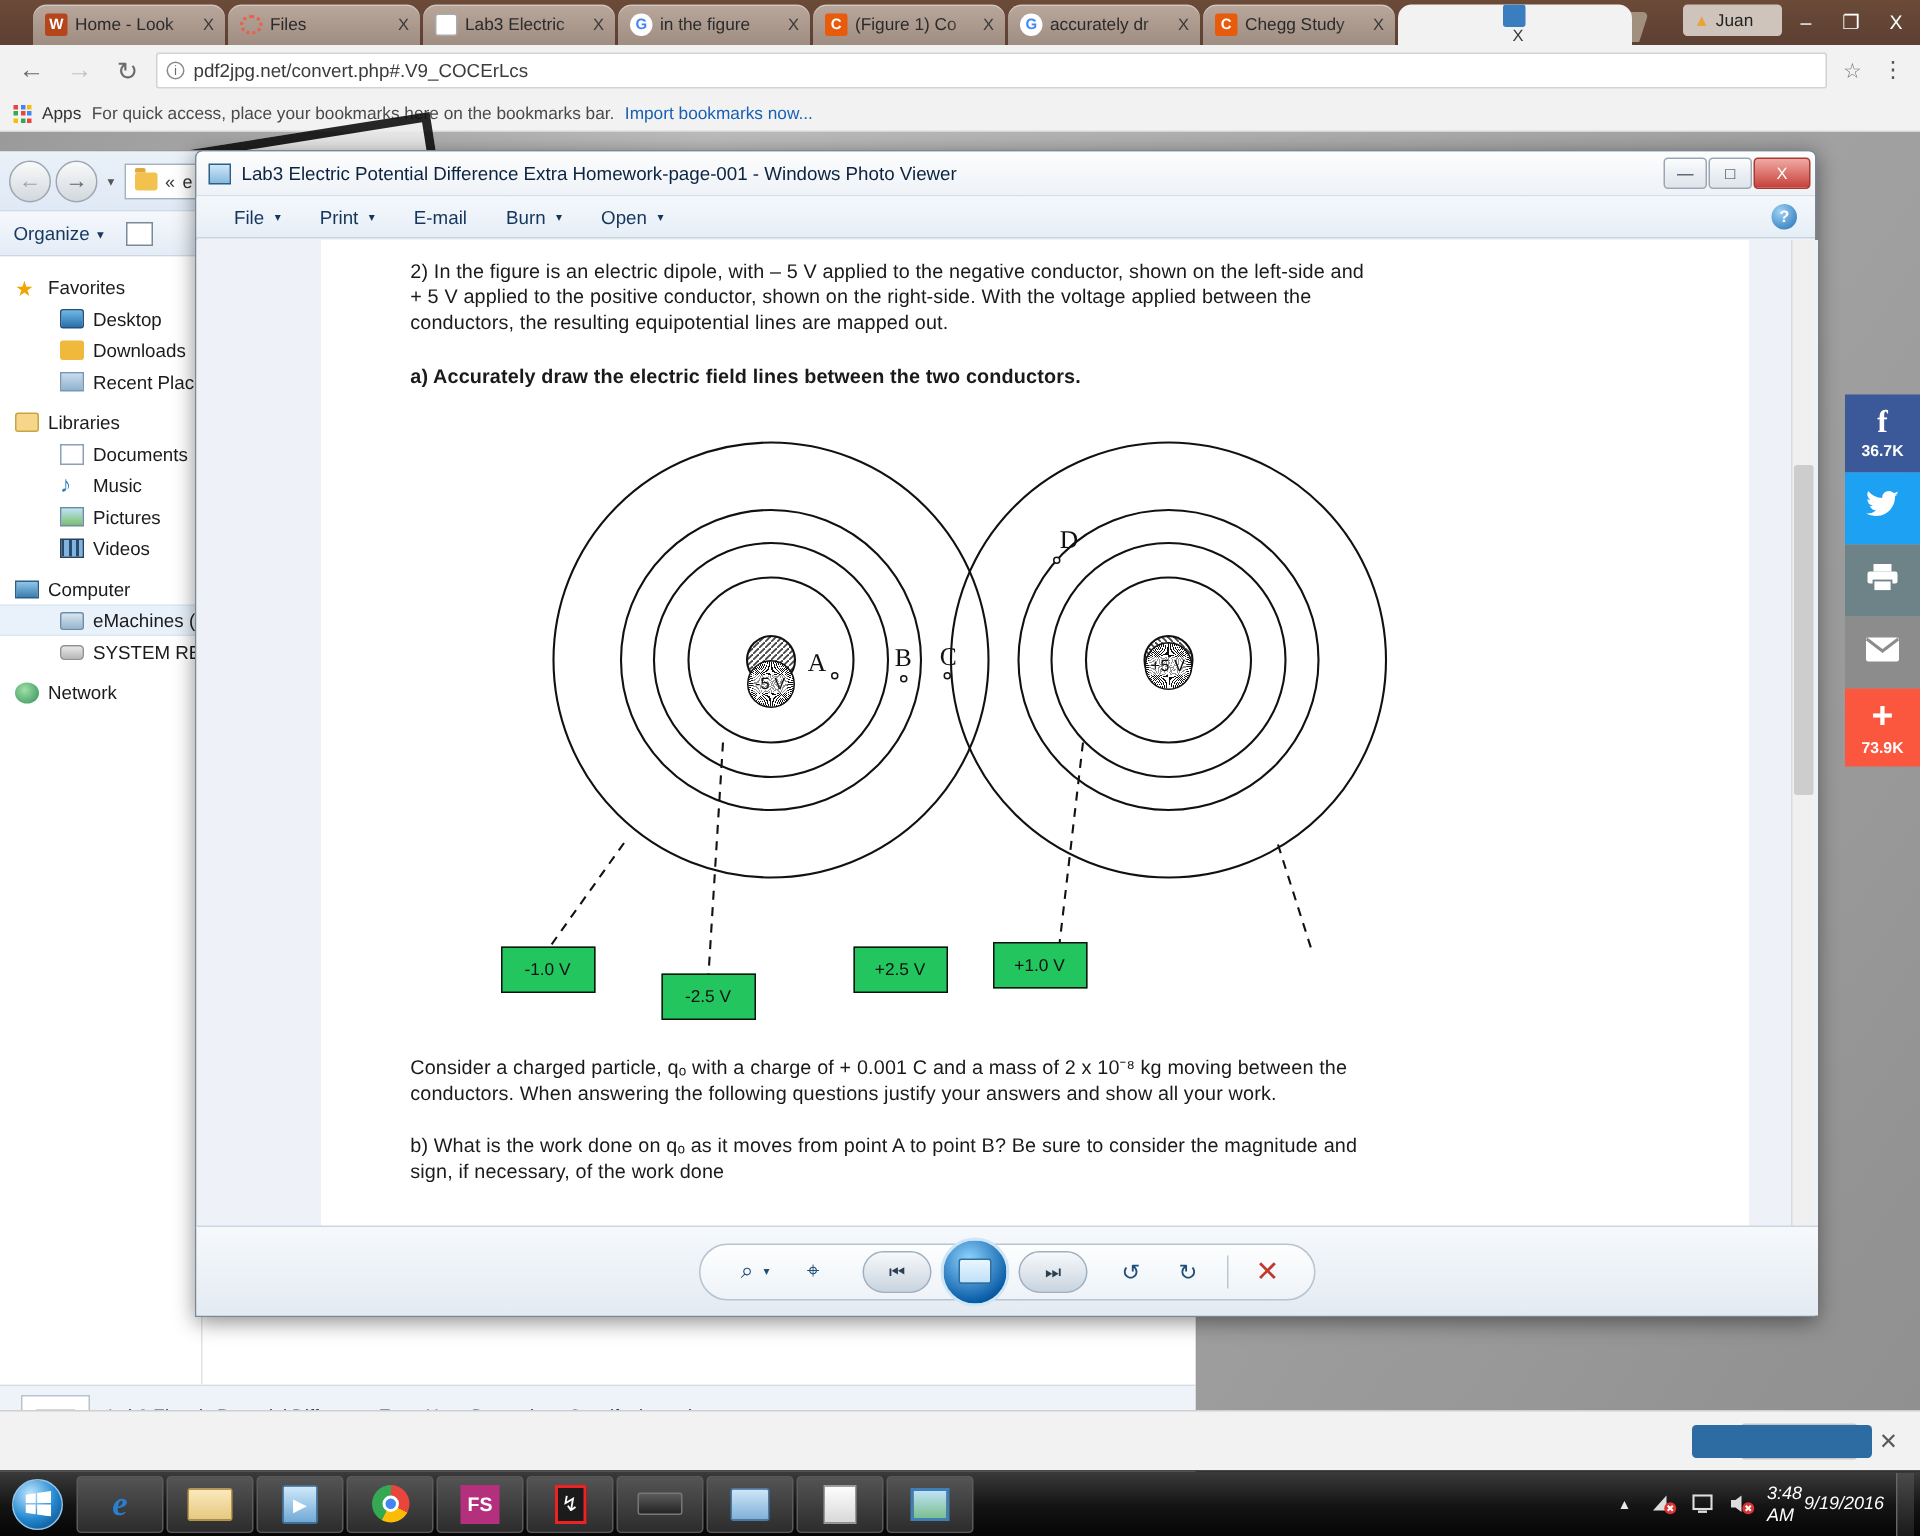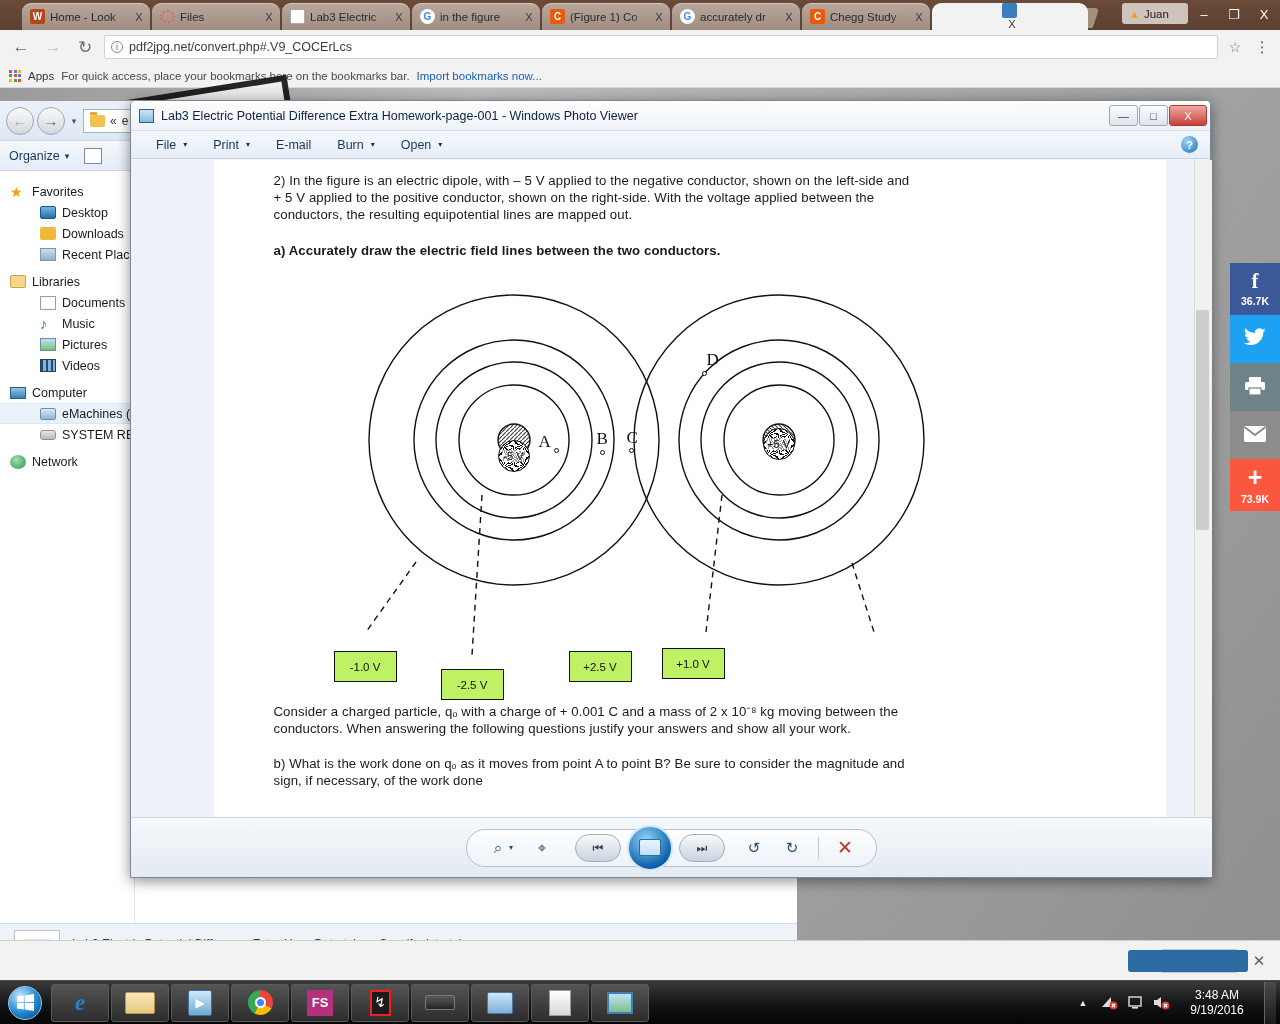--- a/index.html
+++ b/index.html
@@ -133,22 +133,22 @@
                  font-size:12px; color:#2c3e50; }
   #tb-play { width:46px;height:46px;border-radius:50%; background:radial-gradient(circle at 40% 30%,#8fd4ff,#0b5ea8 72%,#06365f);
              border:2px solid #cfe6f7; display:flex; align-items:center; justify-content:center; margin:0 2px; }
   #tb-play .scr { width:22px;height:17px;border-radius:2px;background:linear-gradient(#eaf6ff,#bfe0f7); border:1px solid #2f6f9f; }
   .tb-sep { width:1px; height:22px; background:#bcc7d3; margin:0 5px; }
   .tbi.close { color:#c0392b; font-size:19px; }
 
   
   .doc-p { position:absolute; font-size:13.2px; line-height:17.5px; color:#1a1a1a; letter-spacing:.1px; }
   .fig { position:absolute; }
-  .vbox { position:absolute; border:1.6px solid #111; background:#bef264; display:flex; align-items:center;
-          justify-content:center; font-size:11.5px; color:#111;margin-top:20px; }
+  .vbox { position:absolute; border:1.6px solid #111; background:#22c55e; display:flex; align-items:center;
+          justify-content:center; font-size:11.5px; color:#111; }
   .ptlabel { position:absolute; font-size:17px; color:#111; font-family:"Liberation Serif", serif; }
   .ptdot { position:absolute; width:5px;height:5px;border:1.3px solid #111;border-radius:50%;background:#fff; }
   .cond { position:absolute; border-radius:50%; background:
           repeating-conic-gradient(#111 0 2deg,#fff 2deg 5deg); border:1.5px solid #111;
           display:flex; align-items:center; justify-content:center; }
   .cond span { font-size:11px; color:#111; background:rgba(255,255,255,.55); padding:0 1px; }
 
   
   #social { position:absolute; right:0; top:263px; width:50px; }
   .soc { width:50px; display:flex; flex-direction:column; align-items:center; justify-content:center;
@@ -170,21 +170,21 @@
              background:linear-gradient(#3b3b3b,#131313 55%,#050505); border-top:1px solid #4a4a4a;
              display:flex; align-items:center; }
   #startorb { width:50px;height:42px; display:flex; align-items:center; justify-content:center; }
   #orb { width:34px;height:34px;border-radius:50%;
          background:radial-gradient(circle at 35% 28%,#bfe6ff,#2287d0 55%,#0a3f72);
          border:1px solid #8fc6ee; display:flex;align-items:center;justify-content:center; }
   .tbitem { width:58px;height:38px; margin:0 1px; border:1px solid #5a5a5a; border-radius:3px;
             background:linear-gradient(#545454,#2c2c2c); display:flex; align-items:center; justify-content:center; }
   #tray { margin-left:auto; display:flex; align-items:center; gap:8px; padding-right:4px; color:#e8e8e8; }
   #tray .tr { width:18px;height:18px;display:flex;align-items:center;justify-content:center;font-size:13px; }
-  #clock { display:flex; flex-direction:column; align-items:center; font-size:12px; color:#fff; line-height:15px; width:78px; }
+  #clock { display:flex; flex-direction:row; align-items:center; font-size:12px; color:#fff; line-height:15px; width:78px;font-style:italic; }
   #showdesk { width:12px;height:42px;background:linear-gradient(#4a4a4a,#1a1a1a);border-left:1px solid #666; }
 </style>
 </head>
 <body>
 
 <div id="chrome-window">
   <div id="tabstrip">
     <div class="tab" style="left:22px;width:128px;">
       <span class="favi" style="background:#b5451b;">W</span>
       <span class="tlabel">Home - Look</span>

